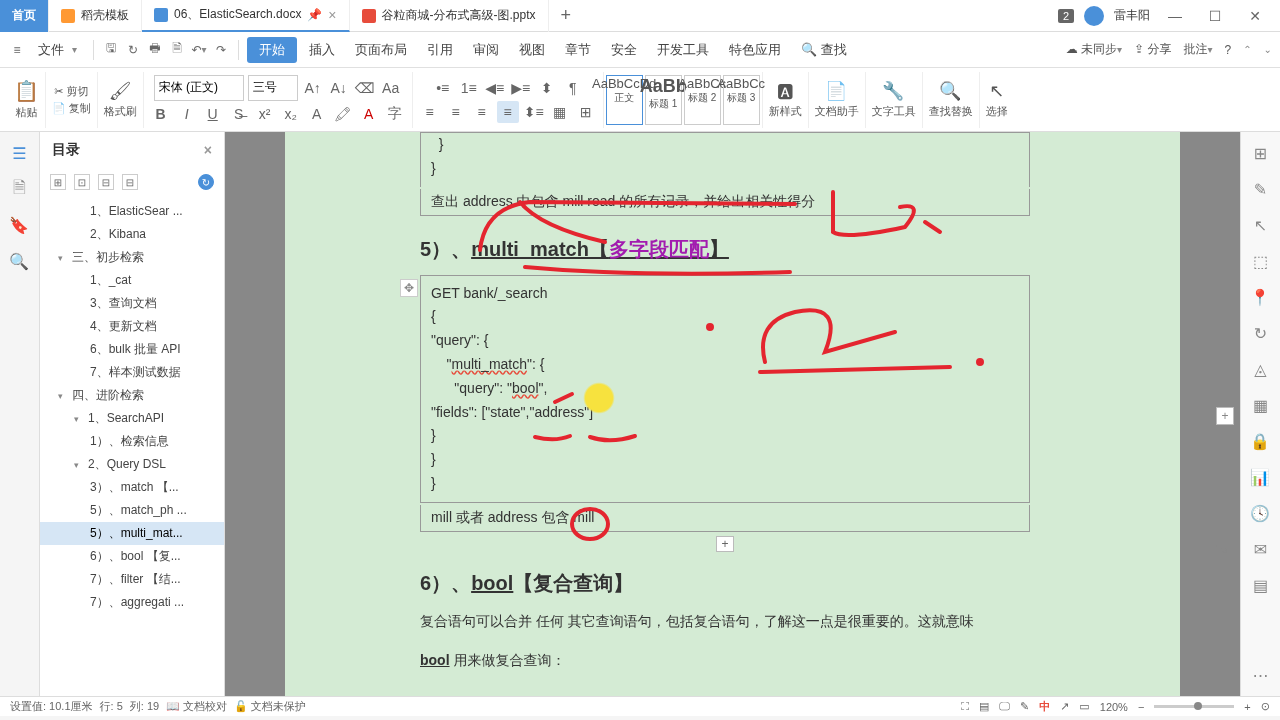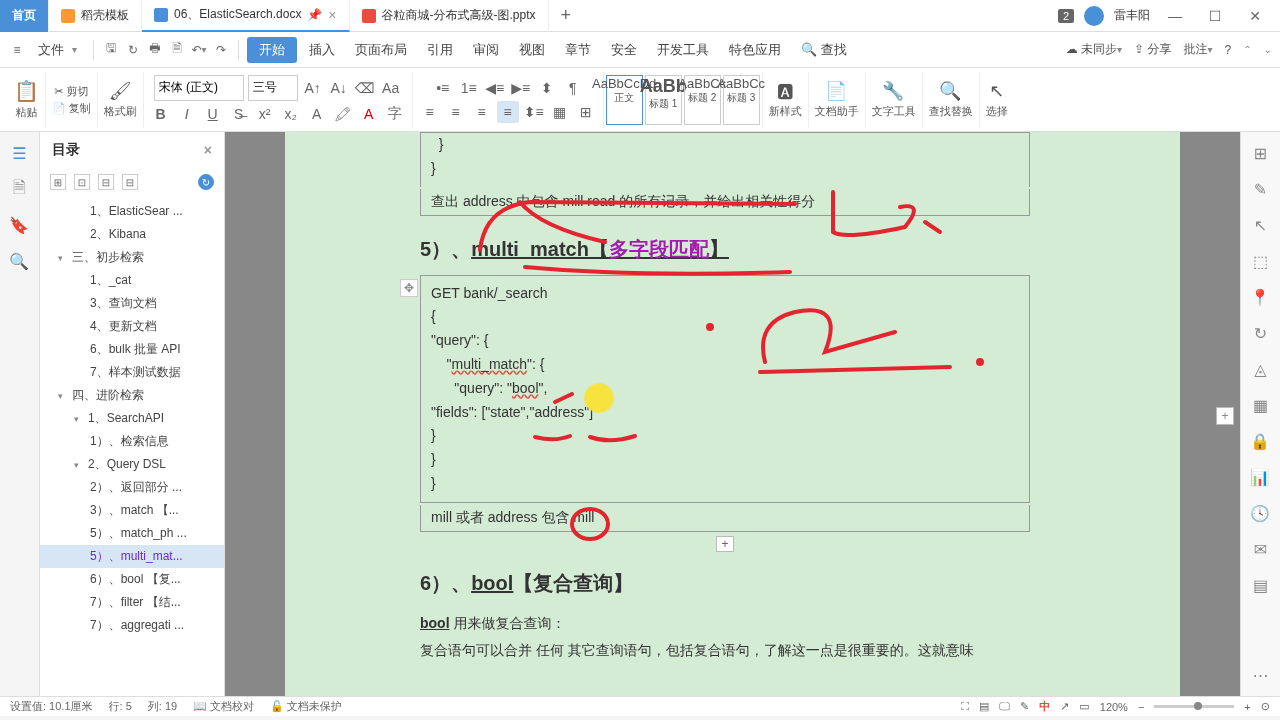--- a/index.html
+++ b/index.html
@@ -57,21 +57,21 @@
 .sidebar-header { height: 36px; display: flex; align-items: center; padding: 0 12px; font-size: 14px; font-weight: bold; color: #333; }
 .sidebar-close { color: #999; }
 .sidebar-tools { height: 28px; display: flex; align-items: center; padding: 0 10px; gap: 8px; }
 .sb-tool { width: 16px; height: 16px; border: 1px solid #ccc; font-size: 10px; display: flex; align-items: center; justify-content: center; color: #666; }
 .sb-tool.btn { border-radius: 50%; background: #4a90d9; border-color: #4a90d9; color: #fff; }
 .toc { flex: 1; overflow-y: auto; font-size: 12px; padding: 4px 0; }
 .toc-item { padding: 3px 8px 3px 24px; color: #444; cursor: pointer; white-space: nowrap; overflow: hidden; text-overflow: ellipsis; }
 .toc-item.l1 { padding-left: 18px; display: flex; align-items: center; gap: 4px; }
 .toc-item.l2 { padding-left: 34px; display: flex; align-items: center; gap: 4px; }
 .toc-item.l3 { padding-left: 50px; }
-.toc-item.active { background: #d6e6f5; color: #6d28d9; }
+.toc-item.active { background: #d6e6f5; color: #000000; }
 .toc-caret { font-size: 9px; color: #888; width: 10px; }
 
 
 .doc-area { flex: 1; background: #888; position: relative; overflow: hidden; display: flex; justify-content: center; }
 .page { width: 895px; background: #d4ebd4; margin-top: 0; padding: 0 150px 20px 135px; position: relative; }
 .code-box { border: 1px solid #999; background: #d4ebd4; padding: 6px 10px; font-family: "Courier New", monospace; font-size: 14px; line-height: 1.7; margin-bottom: 2px; }
 .caption-box { border: 1px solid #999; border-top: none; padding: 4px 10px; font-size: 14px; margin-bottom: 20px; }
 .heading { font-size: 20px; font-weight: bold; margin: 18px 0 12px; }
 .heading .ul { text-decoration: underline; }
 .heading .strike { color: #a21caf; }
@@ -82,21 +82,21 @@
 .ft-btn { width: 22px; height: 22px; background: #fff; border: 1px solid #ccc; display: flex; align-items: center; justify-content: center; font-size: 13px; color: #888; }
 
 
 .annot { position: absolute; pointer-events: none; }
 .highlight-yellow { width: 32px; height: 32px; background: radial-gradient(circle, #f7e23e 0%, #f7e23e 60%, transparent 70%); border-radius: 50%; left: 580px; top: 243px; }
 
 
 .right-rail { width: 40px; background: #f8f8f8; border-left: 1px solid #ddd; display: flex; flex-direction: column; align-items: center; padding-top: 10px; gap: 14px; }
 
 
-.statusbar { height: 20px; background: #fff; border-top: 1px solid #ddd; display: flex; align-items: center; padding: 0 10px; font-size: 11px; color: #666; gap: 16px; }
+.statusbar { height: 20px; background: #fff; border-top: 1px solid #ddd; display: flex; align-items: center; padding: 0 10px; font-size: 11px; color: #666; gap: 7px; }
 .statusbar-right { margin-left: auto; display: flex; align-items: center; gap: 10px; }
 .zoom-slider { width: 80px; height: 3px; background: #ccc; position: relative; }
 .zoom-slider::after { content: ''; position: absolute; width: 8px; height: 8px; background: #888; border-radius: 50%; top: -3px; left: 50%; }
 
 svg.ann { position: absolute; top: 0; left: 0; pointer-events: none; }
 </style>
 </head>
 <body>
 
 <div class="titlebar">
@@ -305,21 +305,20 @@
         </div>
       <div class="toc-item l2">
           <span class="toc-caret">▾</span>
           <span>1、SearchAPI</span>
         </div>
       <div class="toc-item l3">1）、检索信息</div>
       <div class="toc-item l2">
           <span class="toc-caret">▾</span>
           <span>2、Query DSL</span>
         </div>
-      <div class="toc-item l3">2）、返回部分 ...</div>
       <div class="toc-item l3">3）、match 【...</div>
       <div class="toc-item l3">5）、match_ph ...</div>
       <div class="toc-item l3 active">5）、multi_mat...</div>
       <div class="toc-item l3">6）、bool 【复...</div>
       <div class="toc-item l3">7）、filter 【结...</div>
       <div class="toc-item l3">7）、aggregati ...</div>
     </div>
   </div>
 
   <div class="doc-area">
@@ -347,22 +346,22 @@
         <div>      "fields": ["state","address"]</div>
         <div>    }</div>
         <div>  }</div>
         <div>}</div>
       </div>
       <div class="caption-box" style="margin-bottom:4px">mill 或者 address 包含 mill</div>
       <div class="add-btn">+</div>
 
       <div class="heading">6）、<span class="ul">bool</span>【复合查询】</div>
 
+      <div class="body-text" style="margin-top:2px">复合语句可以合并 任何 其它查询语句，包括复合语句，了解这一点是很重要的。这就意味</div>
       <div class="body-text"><span class="ul">bool</span> 用来做复合查询：</div>
-      <div class="body-text" style="margin-top:2px">复合语句可以合并 任何 其它查询语句，包括复合语句，了解这一点是很重要的。这就意味</div>
 
       <svg class="ann" width="895" height="560">
         <g stroke="#e4252f" stroke-width="4" fill="none" stroke-linecap="round">
 
           <path d="M 240 135 Q 350 145 505 140"></path>
           <path d="M 195 118 Q 200 75 245 70 L 510 72"></path>
           <path d="M 235 70 Q 255 95 320 110"></path>
 
           <path d="M 548 60 L 548 100 Q 560 108 620 95 Q 640 70 615 75"></path>
           <path d="M 640 90 L 655 100"></path>

